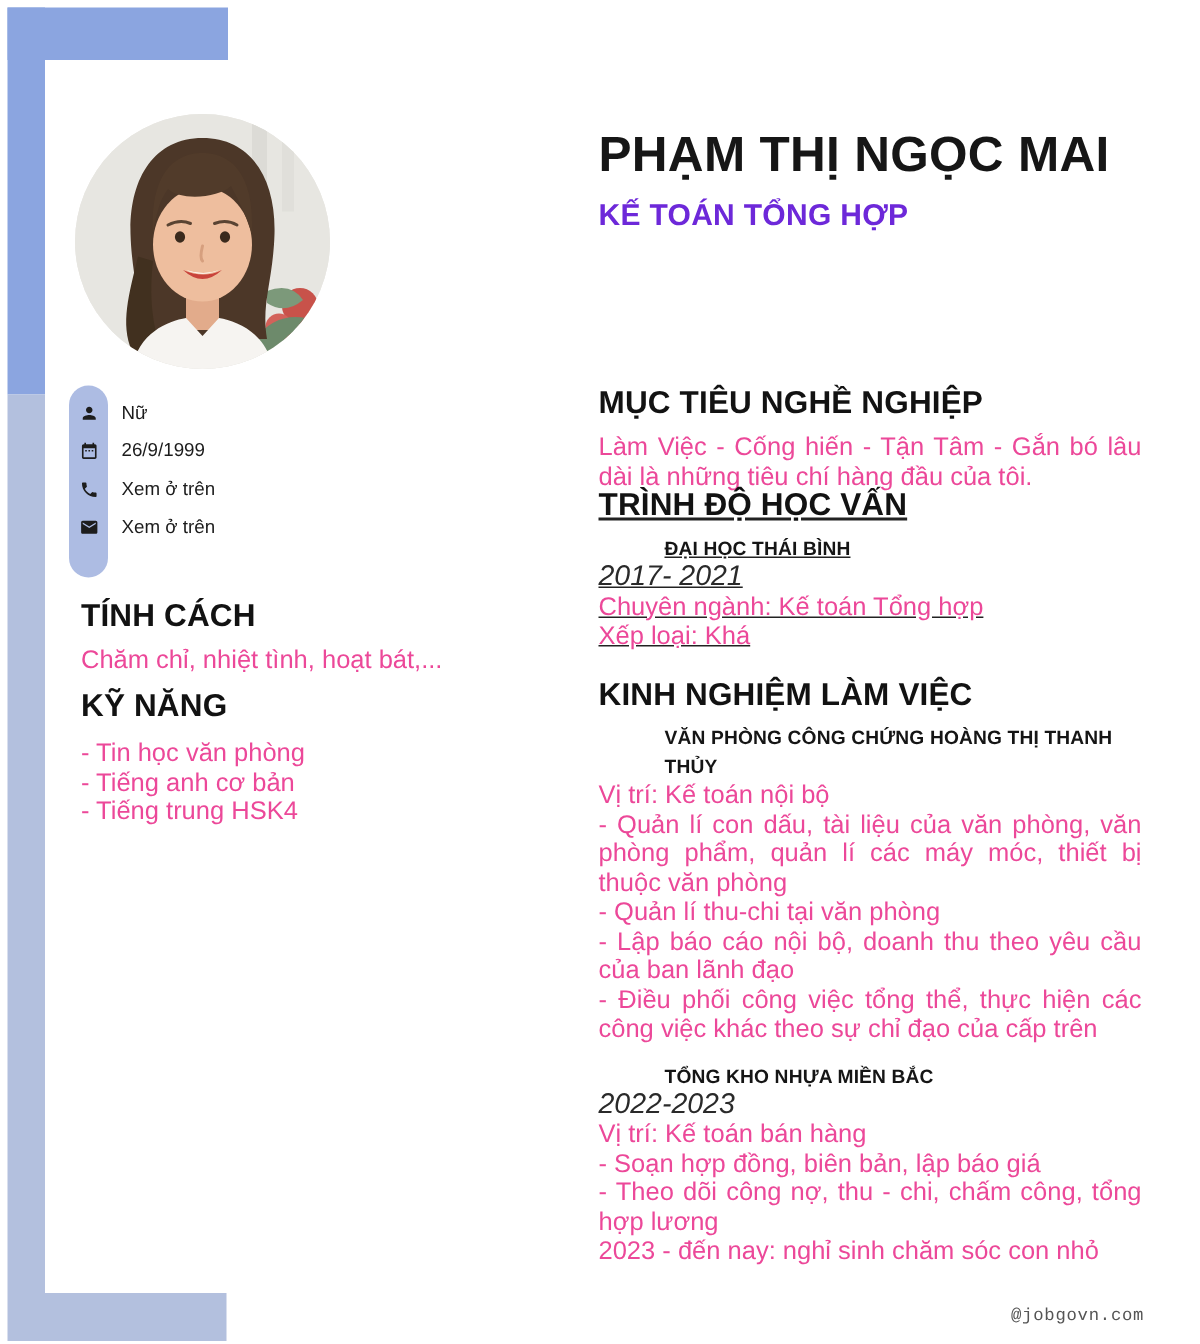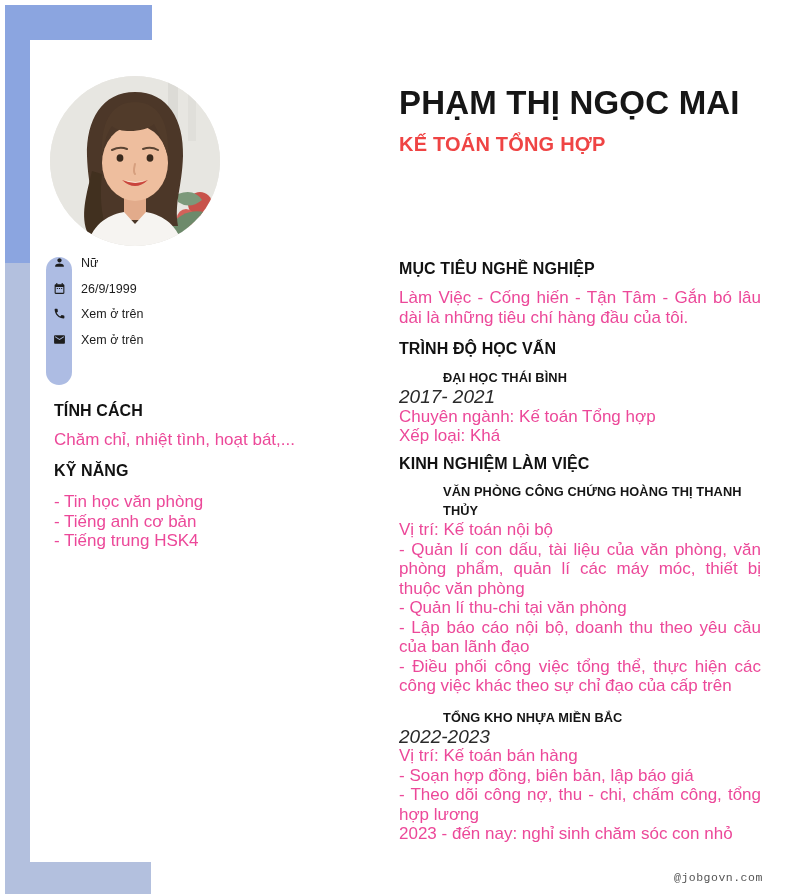--- a/index.html
+++ b/index.html
@@ -18,50 +18,50 @@
 
   
   .photo { left:50px; top:76px; width:170px; height:170px; border-radius:50%;
            overflow:hidden; background:#e9e7e2; }
   .photo svg { display:block; width:100%; height:100%; }
 
   
   .name { left:399px; top:84px; width:380px; font-size:33px; font-weight:700;
           color:#161616; letter-spacing:.2px; white-space:nowrap; }
   .job-title { left:399px; top:133px; width:380px; font-size:20px; font-weight:700;
-               color:#ef4444; letter-spacing:.2px; white-space:nowrap; }
+               color:#6d28d9; letter-spacing:.2px; white-space:nowrap; }
 
   
   .contact { left:46px; top:256px; width:340px; }
   .icon-strip { position:absolute; left:0; top:1px; width:26px; height:128px;
                 background:#adbce3; border-radius:13px; }
-  .contact-row { position:relative; display:flex; align-items:flex-start; height:25.5px; }
+  .contact-row { position:relative; display:flex; align-items:flex-end; height:25.5px; }
   .contact-icon { width:26px; display:flex; justify-content:center; align-items:center; }
   .contact-icon svg { width:13px; height:13px; fill:#1d1d1d; }
   .contact-text { padding-left:9px; font-size:12.5px; color:#1c1c1c; white-space:nowrap; }
 
   
-  h2 { font-size:16px; font-weight:700; color:#121212; line-height:24px;
+  h2 { font-size:21px; font-weight:700; color:#121212; line-height:24px;
        letter-spacing:.1px; white-space:nowrap; }
   h3 { font-size:12.8px; font-weight:700; color:#151515; line-height:19px;
        letter-spacing:.1px;padding-left:44px; }
   .body-txt { font-size:17px; line-height:19.5px; color:#ec4899; }
   .just { text-align:justify; }
   .period { font-size:19px; font-style:italic; color:#2a2a2a; line-height:19.5px; }
 
   
   .personality { left:54px; top:399px; width:310px; }
   .personality p { margin-top:7px; }
   .skills { left:54px; top:459px; width:310px; }
   .skills .list { margin-top:9px; }
 
   
   .objective  { left:399px; top:257px; width:362px; }
   .objective p { margin-top:7px; }
-  .education  { left:399px; top:337px; width:362px; }
+  .education  { left:399px; top:325px; width:362px;text-decoration:underline; }
   .education h3 { margin-top:7px; }
   .experience { left:399px; top:452px; width:362px; }
   .experience .job { margin-top:6px; }
   .experience .job + .job { margin-top:12px; }
 
   .watermark { left:674px; top:871px; font-family:"Liberation Mono","DejaVu Sans Mono",monospace;
                font-size:11.5px; color:#555; letter-spacing:.5px; }
 </style>
 </head>
 <body>

